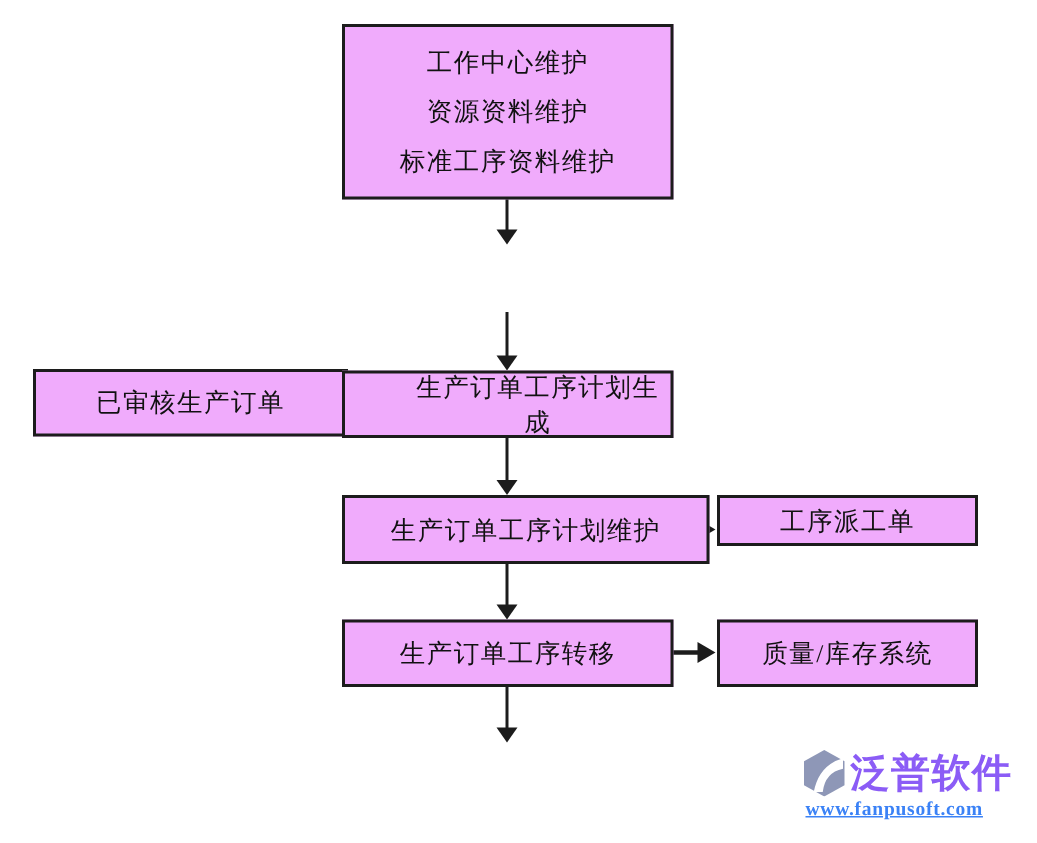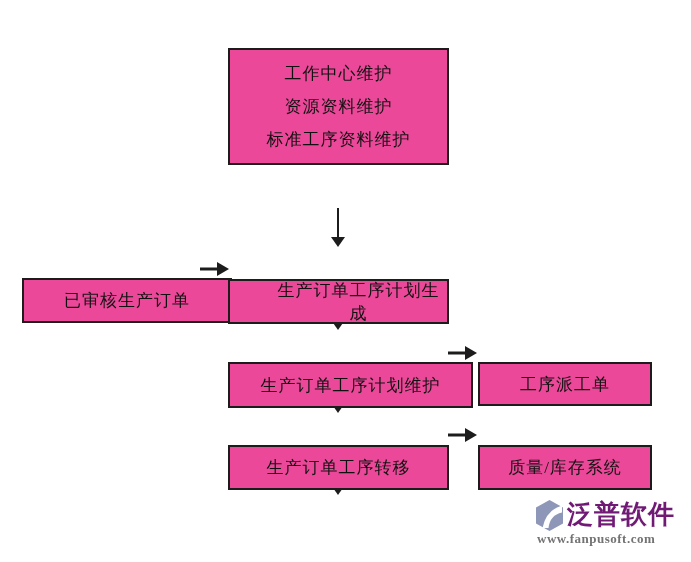--- a/index.html
+++ b/index.html
@@ -6,30 +6,29 @@
   .canvas{
     position:relative;
     width:691px;height:562px;
     background:#ffffff;
     font-family:"Liberation Serif","DejaVu Serif",serif;
     overflow:hidden;
   }
   .box{
     position:absolute;
     border:2px solid #1c1c1c;
-    background:#ec4899;
+    background:#f0abfc;
     display:flex;
     align-items:center;
     justify-content:center;
     font-size:17px;
     color:#111111;
     text-align:center;
     box-sizing:border-box;
     letter-spacing:1px;
-    margin-top:32px;
   }
   .box.multi{
     flex-direction:column;
     line-height:33px;
   }
   .arrows{
     position:absolute;
     left:0;top:0;width:691px;height:562px;
     pointer-events:none;
   }
@@ -109,31 +108,31 @@
     <div>标准工序资料维护</div>
   </div>
 
 
   <div class="box" style="left:22px;top:246px;width:210px;height:45px;">已审核生产订单</div>
 
   <div class="box" style="left:228px;top:247px;width:221px;height:45px;padding-left:40px;">生产订单工序计划生成</div>
 
   <div class="box" style="left:228px;top:330px;width:245px;height:46px;">生产订单工序计划维护</div>
 
-  <div class="box" style="left:478px;top:330px;width:174px;height:44px;">工序派工单</div>
+  <div class="box" style="left:478px;top:330px;width:174px;height:34px;">工序派工单</div>
 
   <div class="box" style="left:228px;top:413px;width:221px;height:45px;">生产订单工序转移</div>
 
   <div class="box" style="left:478px;top:413px;width:174px;height:45px;">质量/库存系统</div>
 
 
   <div class="watermark">
     <div class="wm-row">
       <svg class="wm-icon" width="29" height="31" viewBox="0 0 29 31">
         <polygon points="14.5,0 28,7.5 28,23.5 14.5,31 1,23.5 1,7.5" fill="#8e97b7"></polygon>
         <path d="M7.5,28 Q11,10 27,5.5 L27,12.5 Q15,15 13.5,28 Z" fill="#ffffff"></path>
       </svg>
-      <span class="wm-brand" style="color:#701a75;font-family:Liberation Mono, monospace;">泛普软件</span>
+      <span class="wm-brand" style="color:#8b5cf6;">泛普软件</span>
     </div>
-    <div class="wm-url" style="color:#737373;">www.fanpusoft.com</div>
+    <div class="wm-url" style="color:#3b82f6;text-decoration:underline;">www.fanpusoft.com</div>
   </div>
 
 </div>
 
 </body></html>

